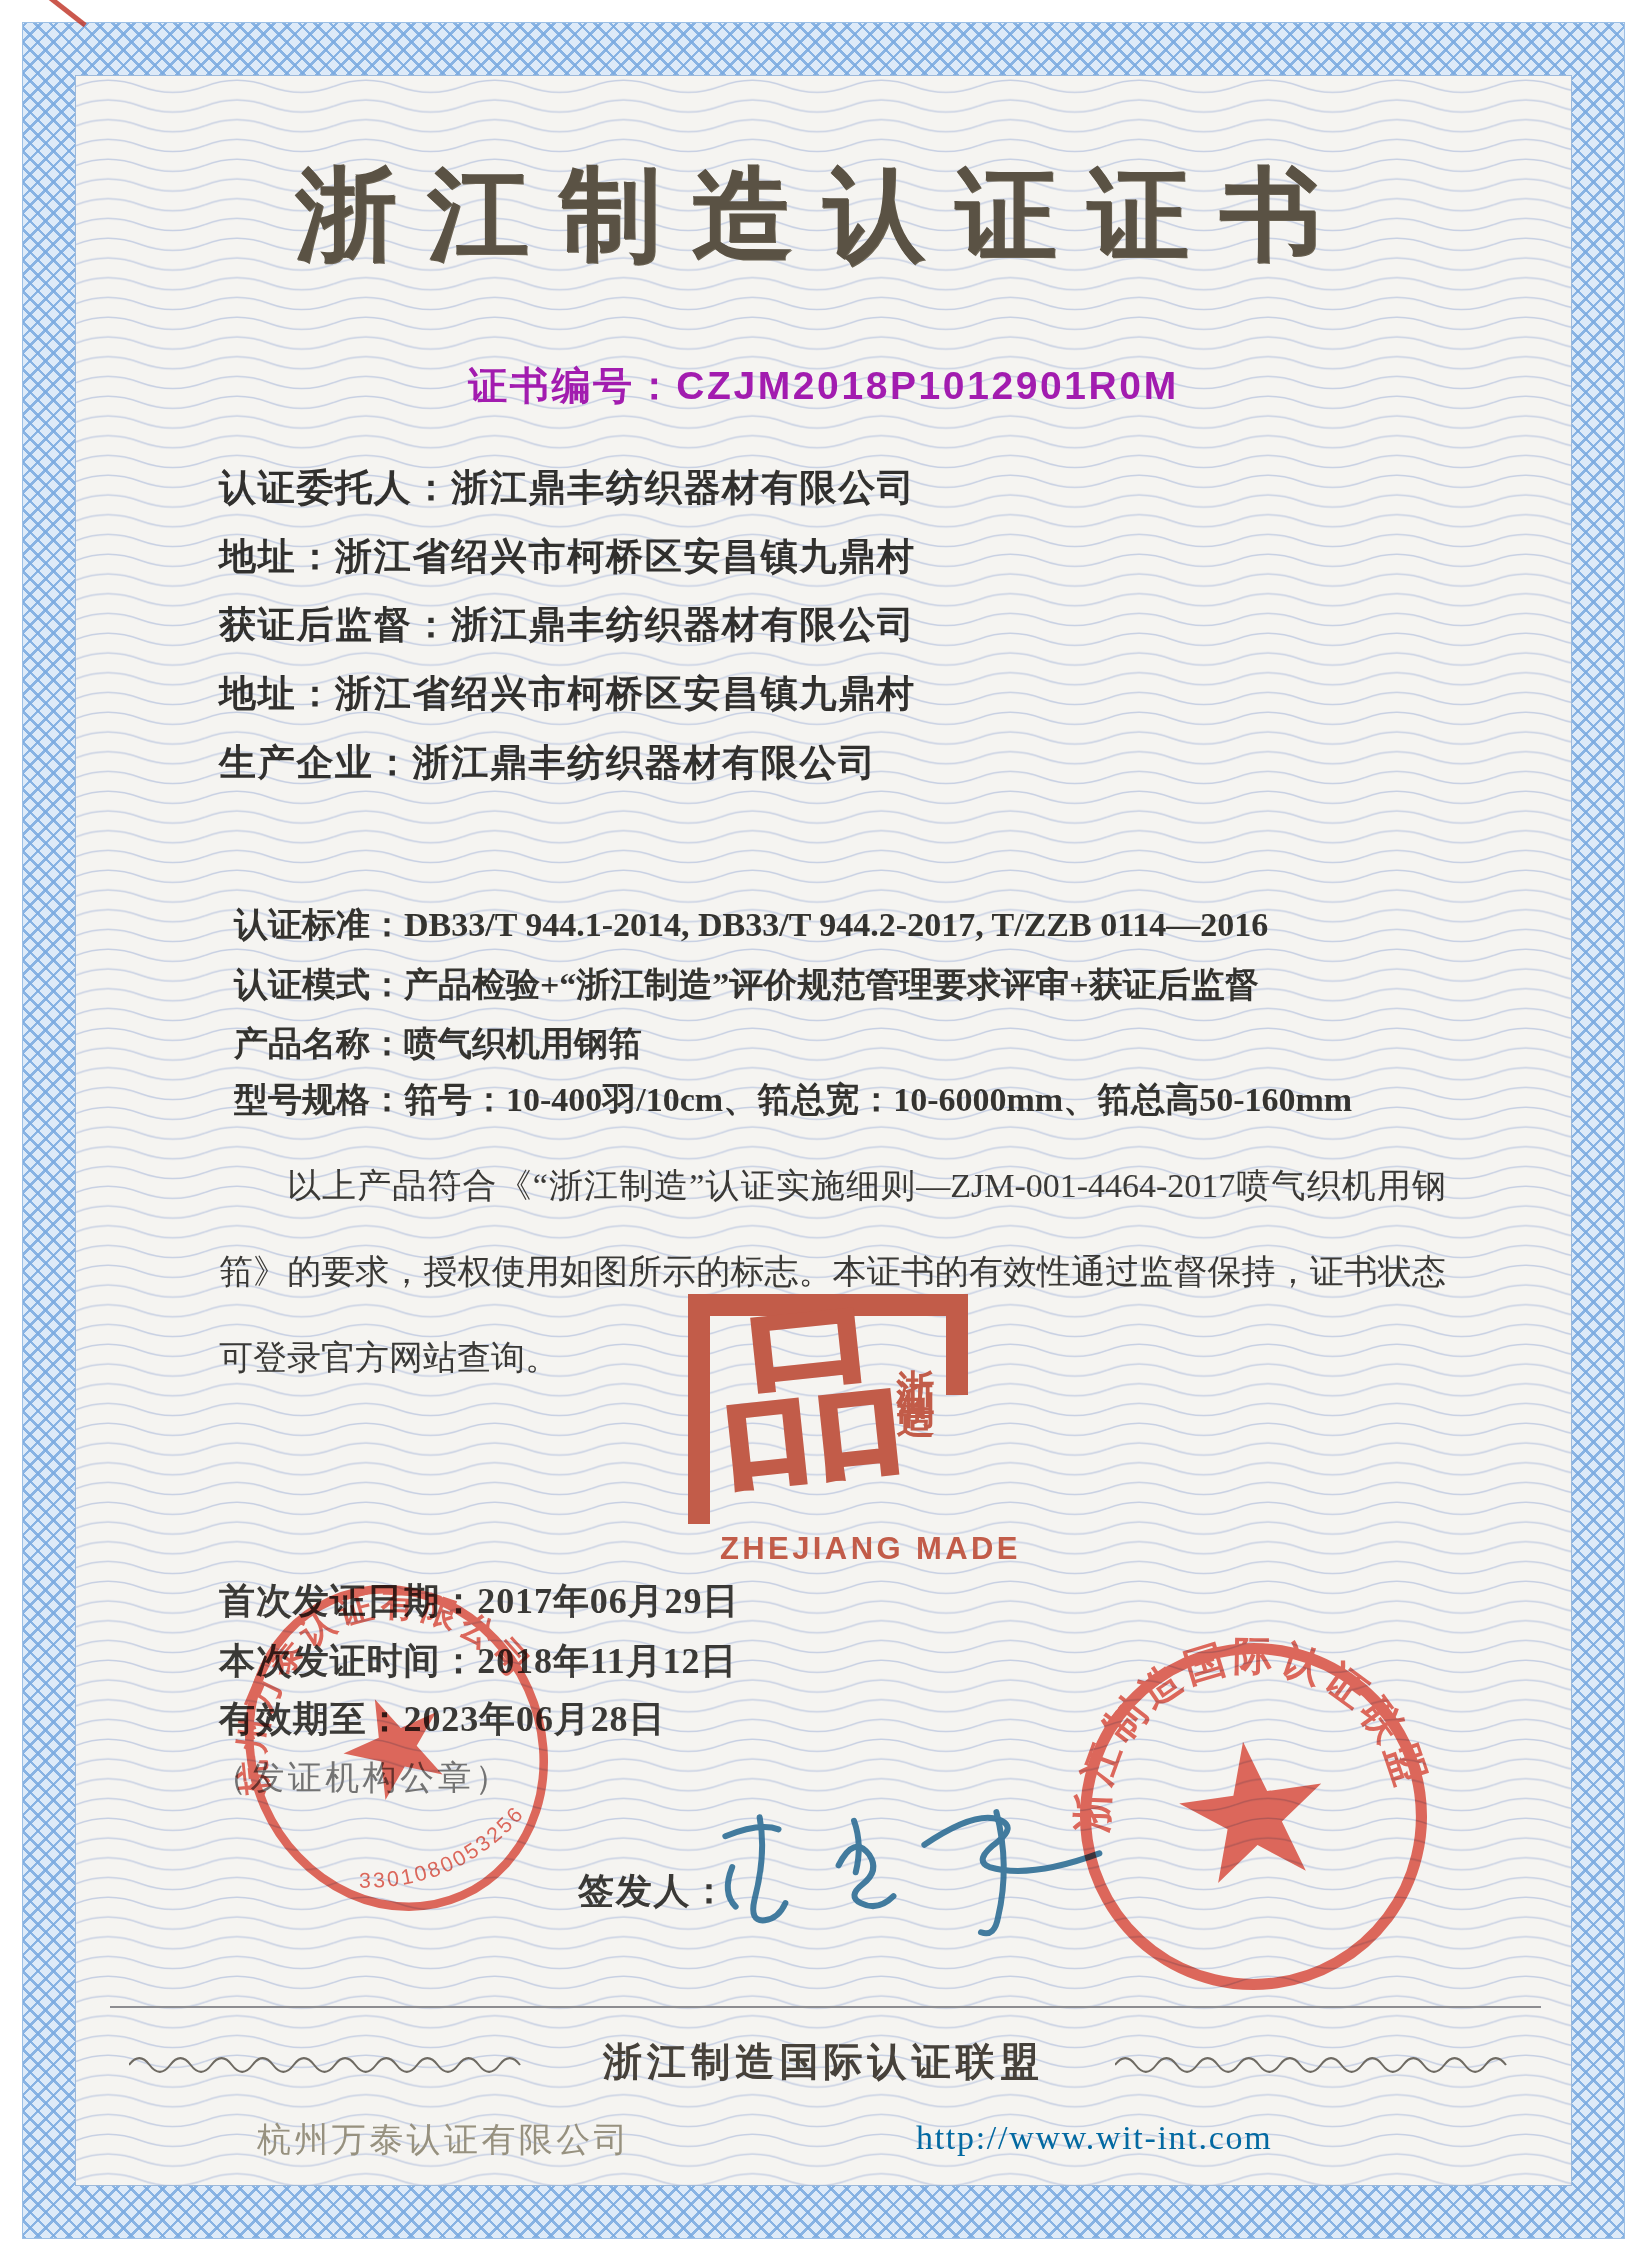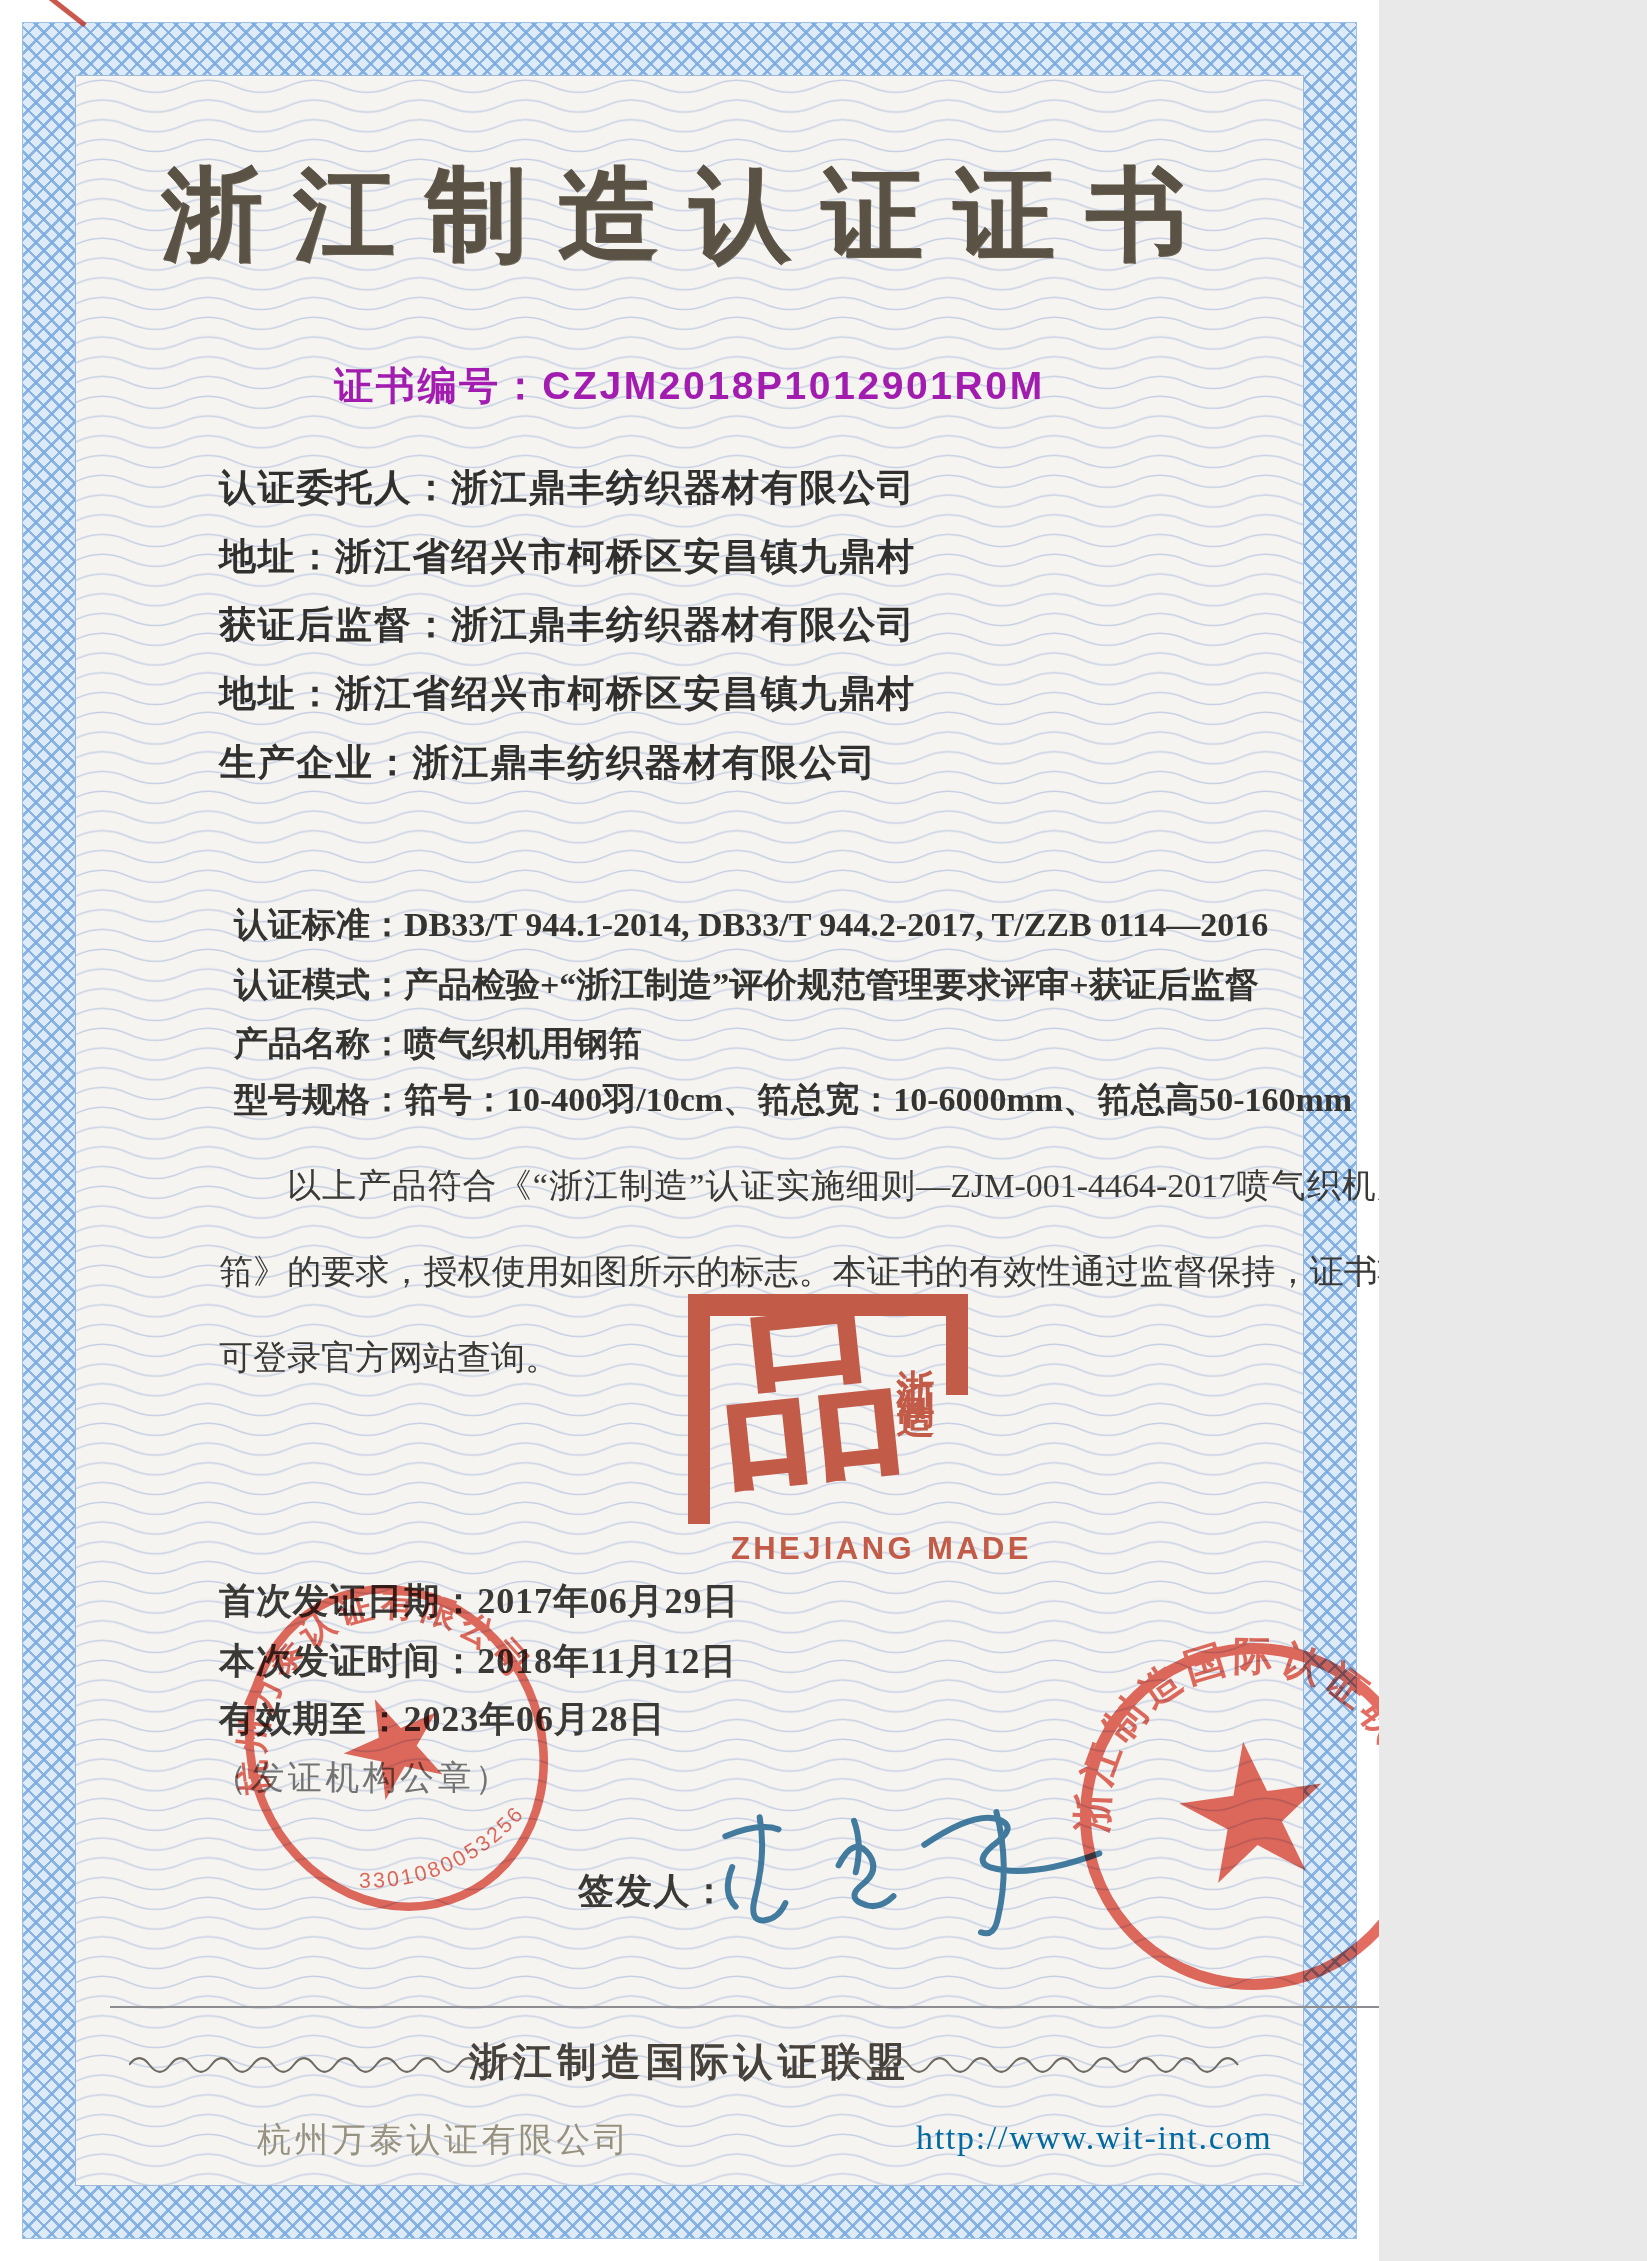--- a/index.html
+++ b/index.html
@@ -1,16 +1,16 @@
 <!DOCTYPE html>
 <html style="font-size:13.7px"><head>
 <meta charset="utf-8">
 <style>
   html,body{margin:0;padding:0;background:#e9e9e9;}
-  .stage{position:relative;width:1379px;height:2261px;background:#ffffff;overflow:hidden;
+  .stage{position:relative;width:1647px;height:2261px;background:#ffffff;overflow:hidden;
          font-family:"Liberation Serif", serif;}
   
   .band{position:absolute;left:22px;top:22px;right:22px;bottom:22px;
         background:
           repeating-linear-gradient(45deg, rgba(122,170,224,.85) 0 2.6px, rgba(233,242,251,0) 2.6px 11px),
           repeating-linear-gradient(-45deg, rgba(122,170,224,.85) 0 2.6px, rgba(233,242,251,0) 2.6px 11px),
           #ddeaf8;
         border:0.9px solid #9cbfe4;}
   
   .inner{position:absolute;left:75px;top:75px;right:75px;bottom:75px;
@@ -38,21 +38,21 @@
   .logo .bar{position:absolute;background:#c25c49;}
   .logo .bar.top{left:0;top:0;right:0;height:22px;}
   .logo .bar.left{left:0;top:0;width:22px;height:230px;}
   .logo .bar.rstub{right:0;top:0;width:22px;height:101px;}
   .logo .glyph{position:absolute;left:24px;top:5.1px;width:197px;height:197px;
                font-size:182px;line-height:197px;text-align:center;color:#c25c49;
                font-weight:700;transform:rotate(-6deg);}
   .logo .side{position:absolute;right:27.5px;top:45px;writing-mode:vertical-rl;
               font-size:38px;font-weight:700;color:#c25c49;letter-spacing:10.3px;
               font-family:"Liberation Sans", sans-serif;}
-  .logo .made{position:absolute;left:43px;bottom:0;font-size:31px;font-weight:700;
+  .logo .made{position:absolute;left:32px;bottom:0;font-size:31px;font-weight:700;
               color:#c25c49;letter-spacing:3.4px;font-family:"Liberation Sans", sans-serif;
               white-space:nowrap;}
   .daterow{position:absolute;left:219px;font-size:36px;font-weight:600;color:#3a3936;
            letter-spacing:0.9px;white-space:nowrap;}
   .sealnote{position:absolute;left:213px;top:1755px;font-size:34px;color:#737373;
             letter-spacing:3.4px;}
   .issuer{position:absolute;left:562px;top:1867px;font-size:36px;color:#3a3936;
           font-weight:600;letter-spacing:1.7px;margin-left:16px;}
   .signature{position:absolute;left:703px;top:1783px;width:429px;height:163px;}
   .stamp{position:absolute;mix-blend-mode:multiply;opacity:.88;}

